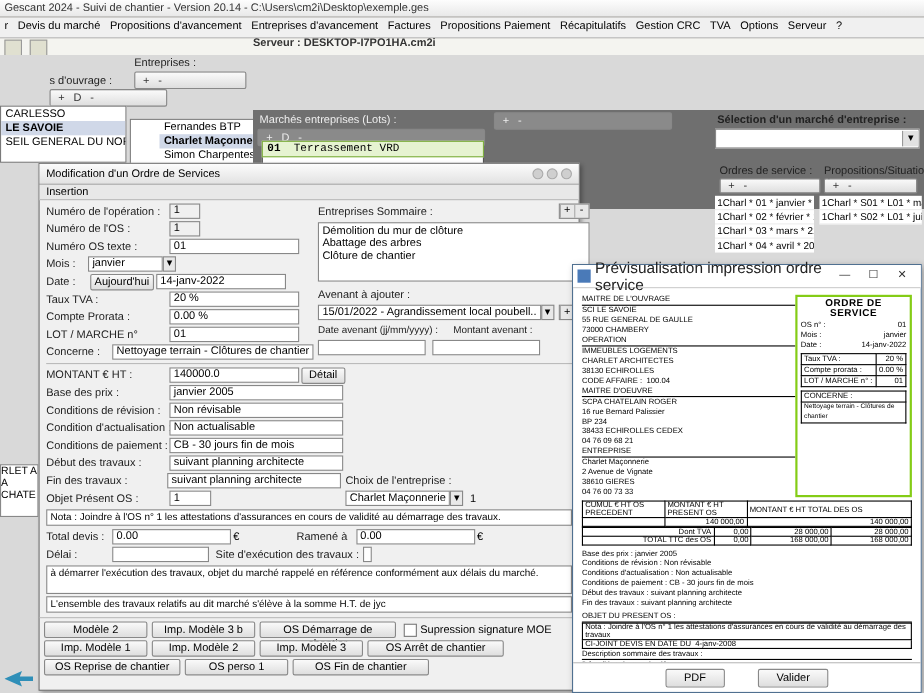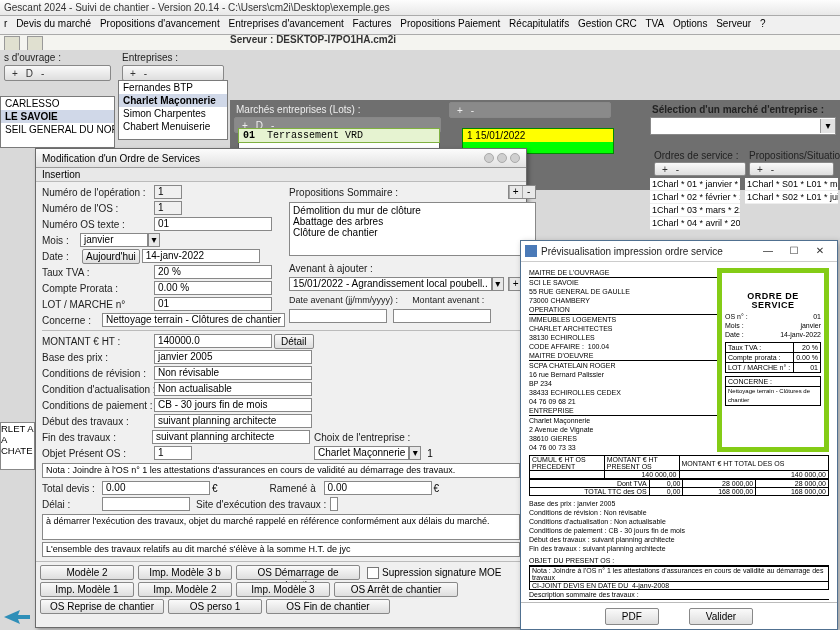--- a/index.html
+++ b/index.html
@@ -51,26 +51,26 @@
 .btnsm{background:linear-gradient(#fafafa,#dedede);border:1px solid #888;border-radius:2px;padding:0 6px;height:13px;line-height:13px;font-size:10px;margin:1px 2px;cursor:default;display:inline-block;}
 .bottom-buttons{border-top:1px solid #bbb;padding:2px;display:flex;flex-wrap:wrap;}
 .bottom-buttons .btnsm{width:80px;text-align:center;}
 .chk{display:inline-flex;align-items:center;font-size:10px;margin-left:5px;}
 .chk .box{width:10px;height:10px;border:1px solid #777;background:#fff;margin-right:3px;}
 
 
 .preview{position:absolute;left:520px;top:240px;width:316px;height:388px;background:#fff;border:1px solid #507090;box-shadow:2px 2px 6px rgba(0,0,0,.3);display:flex;flex-direction:column;}
 .preview .pvtitle{background:#fff;height:20px;display:flex;align-items:center;border-bottom:1px solid #ccc;padding:0 4px;}
 .preview .pvtitle .ico{width:12px;height:12px;background:#4a7ab8;margin-right:4px;}
-.preview .pvtitle .txt{flex:1;font-size:10px;color:#222;}
+.preview .pvtitle .txt{flex:1;font-size:14px;color:#222;}
 .preview .pvtitle .wbtn{width:26px;height:16px;text-align:center;line-height:16px;color:#333;cursor:default;}
 .doc{flex:1;padding:6px 8px 0 8px;font-size:8px;color:#000;overflow:hidden;}
 .doc .colhead{display:flex;}
 .doc .hleft{flex:1;}
-.doc .hright{width:96px;border:5px solid #84cc16;padding:19px 3px;}
+.doc .hright{width:96px;border:2px solid #84cc16;padding:1px 3px;}
 .doc .hright .big{font-weight:bold;font-size:9px;text-align:center;letter-spacing:.5px;margin-bottom:2px;}
 .tiny{font-size:7px;line-height:9px;}
 .tbl{border:1px solid #000;border-collapse:collapse;font-size:7px;width:100%;}
 .tbl td{border:1px solid #000;padding:0 2px;}
 .blk{margin-top:3px;}
 .ul{border-bottom:1px solid #000;}
 .footbar{height:26px;border-top:1px solid #bbb;display:flex;align-items:center;justify-content:center;gap:30px;}
 .footbar .fbtn{background:linear-gradient(#fafafa,#dedede);border:1px solid #888;border-radius:2px;padding:2px 16px;font-size:10px;cursor:default;}
 
 .maitrise{position:absolute;left:0;top:372px;width:33px;height:46px;font-size:9.5px;overflow:hidden;background:#fff;border:1px solid #888;}
@@ -96,41 +96,41 @@
   <span>Serveur</span>
   <span>?</span>
 </div>
 <div class="toolbar">
   <span class="ico"></span>
   <span class="ico"></span>
 </div>
 <div class="serveur">Serveur : DESKTOP-I7PO1HA.cm2i</div>
 
 <div class="main">
-  <div style="position:absolute;left:0;top:0;width:115px;">
+  <div style="position:absolute;left:0;top:16px;width:115px;padding-left:41px;">
     <div class="section-label">s d'ouvrage :</div>
     <div class="btnbar">
       <b>+</b>
       <b>D</b>
       <b>-</b>
     </div>
   </div>
   <div style="position:absolute;left:118px;top:0;width:110px;">
     <div class="section-label">Entreprises :</div>
     <div class="btnbar">
       <b>+</b>
       <b>-</b>
     </div>
   </div>
   <div class="panel" style="left:0;top:46px;width:113px;height:50px;">
     <div class="item">CARLESSO</div>
     <div class="item sel">LE SAVOIE</div>
     <div class="item">SEIL GENERAL DU NORD</div>
   </div>
-  <div class="panel" style="left:118px;top:30px;width:108px;height:58px;">
+  <div class="panel" style="left:118px;top:58px;width:108px;height:58px;padding-left:26px;">
     <div class="item">Fernandes BTP</div>
     <div class="item sel">Charlet Maçonnerie</div>
     <div class="item">Simon Charpentes</div>
     <div class="item">Chabert Menuiserie</div>
   </div>
 
   <div class="darkarea">
     <div style="display:flex;">
       <div style="width:215px;">
         <div class="lbl">Marchés entreprises (Lots) :</div>
@@ -145,23 +145,20 @@
           <b style="color:#eee">+</b>
           <b style="color:#eee">-</b>
         </div>
       </div>
     </div>
   </div>
 
   <div class="lots" style="left:238px;top:78px;width:200px;height:20px;font-family:Liberation Mono, monospace;">
     <div class="lotrow sel"><b>01</b>&nbsp;&nbsp;<span>Terrassement VRD</span></div>
   </div>
-  <div class="lots" style="left:462px;top:78px;width:150px;height:24px;background:#00ff00;border-color:#080;">
-    <div class="lotrow" style="background:#ffff00;border:none;">1 15/01/2022</div>
-  </div>
 
   <div class="mkt-sel">
     <div class="hd">Sélection d'un marché d'entreprise :</div>
     <div class="combo">
         <div class="caret">▾</div>
       </div>
   </div>
 
   <div style="position:absolute;left:650px;top:98px;width:90px;" class="section-label">Ordres de service :</div>
   <div style="position:absolute;left:745px;top:98px;right:2px;" class="section-label">Propositions/Situations d</div>
@@ -236,21 +233,21 @@
             <label style="width:108px">LOT / MARCHE n°</label>
             <span class="fld" style="width:110px">01</span>
           </div>
         <div class="row">
             <label style="width:56px">Concerne :</label>
             <span class="fld longfld">Nettoyage terrain - Clôtures de chantier</span>
           </div>
       </div>
       <div class="right">
         <div class="row">
-            <label>Propositions Sommaire :</label>
+            <label>Entreprises Sommaire :</label>
             <span class="spin" style="margin-left:auto">
               <span>+</span>
               <span>-</span>
             </span>
           </div>
         <div class="textarea">
           <div>Démolition du mur de clôture</div>
           <div>Abattage des arbres</div>
           <div>Clôture de chantier</div>
         </div>

